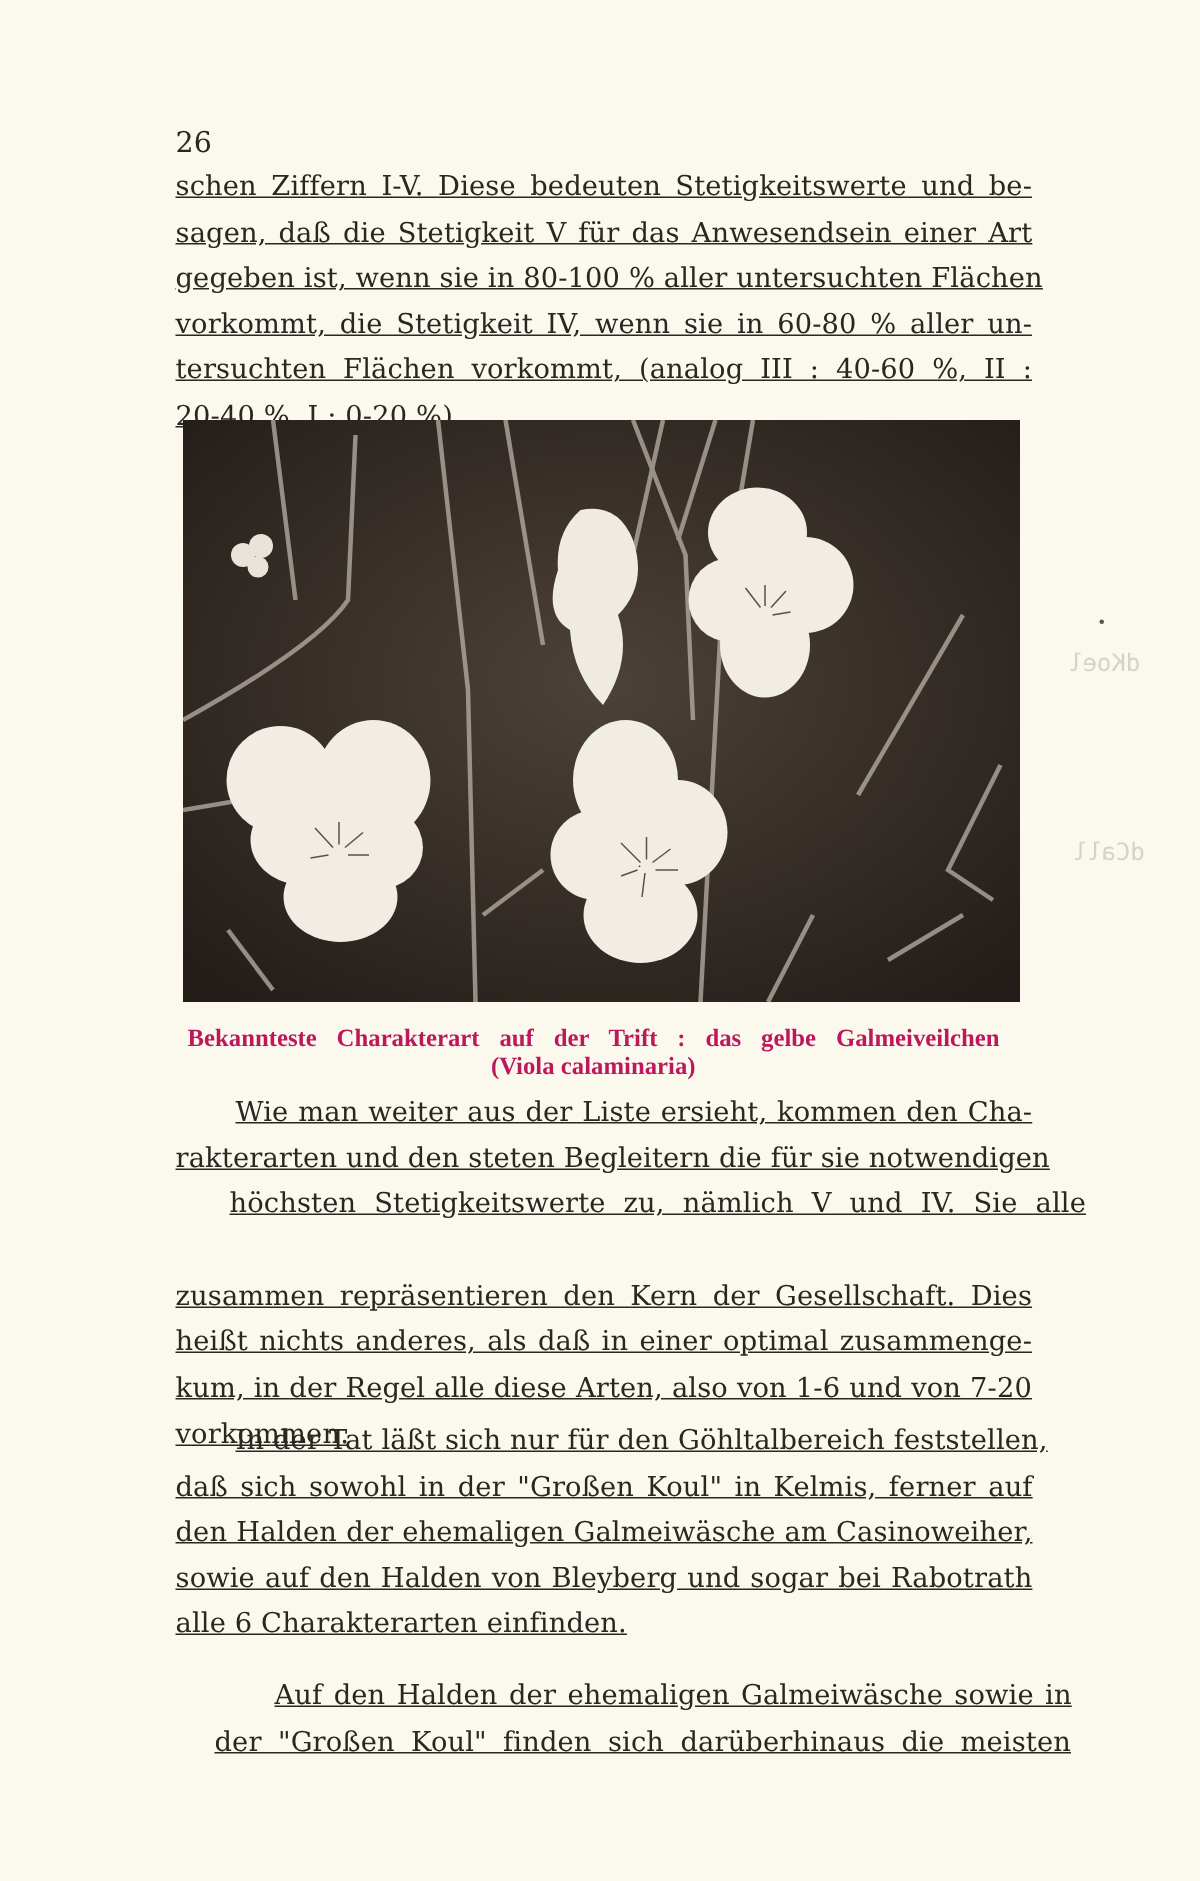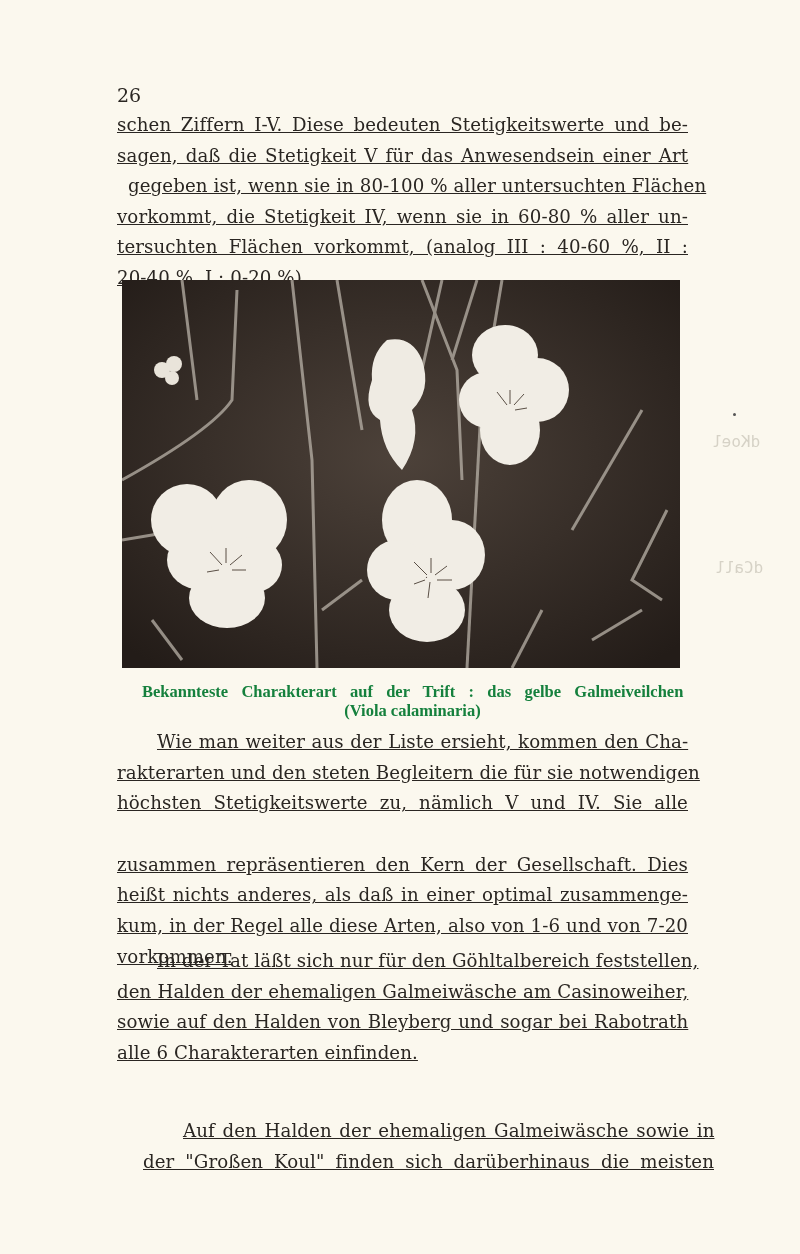--- a/index.html
+++ b/index.html
@@ -21,43 +21,43 @@
     letter-spacing: 0.1px;
   }
   .para .line { display: block; text-align: justify; text-align-last: justify; white-space: nowrap; text-decoration: underline; }
   .para .line.last { text-align-last: left; }
   .figure {
     position: absolute; left: 122px; top: 280px; width: 558px; height: 388px;
     background: #3a302a;
     overflow: hidden;
   }
   .caption {
-    position: absolute; left: 127px; width: 571px; top: 682px;
+    position: absolute; left: 110px; width: 571px; top: 682px;
     font-family: "Liberation Serif", "DejaVu Serif", serif;
     font-weight: bold; font-size: 16.5px; line-height: 19px;
-    text-align: center; color: #15803d;
+    text-align: center; color: #be185d;
   }
   .caption .cap-line1 { display: block; text-align: justify; text-align-last: justify; padding: 0 15px; }
   .caption .cap-line2 { display: block; }
   .ghost {
     position: absolute; font-family: "DejaVu Sans Mono", monospace;
     color: #d6d2c6; font-size: 16px;
   }
 </style>
 </head>
 <body>
 
 <div>
 
   <div class="page-number">26</div>
 
   <div class="para" style="top:110px;">
     <span class="line" style="white-space: nowrap; display: block; text-align: left; word-spacing: 3.71429px;">schen Ziffern I-V. Diese bedeuten Stetigkeitswerte und be-</span>
     <span class="line" style="white-space: nowrap; display: block; text-align: left; word-spacing: 2.11111px;">sagen, daß die Stetigkeit V für das Anwesendsein einer Art</span>
-    <span class="line" style="white-space: nowrap; display: block; text-align: right; margin-left: 11px;">gegeben ist, wenn sie in 80-100 % aller untersuchten Flächen</span>
+    <span class="line" style="white-space: nowrap; display: block; text-align: right;">gegeben ist, wenn sie in 80-100 % aller untersuchten Flächen</span>
     <span class="line" style="white-space: nowrap; display: block; text-align: left; word-spacing: 3.2px;">vorkommt, die Stetigkeit IV, wenn sie in 60-80 % aller un-</span>
     <span class="line" style="white-space: nowrap; display: block; text-align: left; word-spacing: 5.33333px;">tersuchten Flächen vorkommt, (analog III : 40-60 %, II :</span>
     <span class="line last">20-40 %, I : 0-20 %).</span>
   </div>
 
   <div class="figure">
     <svg width="558" height="388" viewBox="0 0 558 388">
       <defs>
         <radialGradient id="bg" cx="50%" cy="45%" r="70%">
           <stop offset="0" stop-color="#4d423a"></stop>
@@ -139,29 +139,30 @@
   </div>
 
   <div class="caption">
     <span class="cap-line1" style="white-space: nowrap; display: block; text-align: left; word-spacing: 9.125px;">Bekannteste Charakterart auf der Trift : das gelbe Galmeiveilchen</span>
     <span class="cap-line2">(Viola calaminaria)</span>
   </div>
 
   <div class="para" style="top:727px; text-indent:0;">
     <span class="line" style="padding-left: 40px; white-space: nowrap; display: block; text-align: center; word-spacing: 0.666667px;">Wie man weiter aus der Liste ersieht, kommen den Cha-</span>
     <span class="line" style="white-space: nowrap; display: block; text-align: left;">rakterarten und den steten Begleitern die für sie notwendigen</span>
-    <span class="line" style="white-space: nowrap; display: block; text-align: left; word-spacing: 6.125px;">höchsten Stetigkeitswerte zu, nämlich V und IV. Sie alle</span>
+    <span class="line" style="white-space: nowrap; display: block; text-align: left; word-spacing: 6.125px; margin-left: 36px;">höchsten Stetigkeitswerte zu, nämlich V und IV. Sie alle</span>
     <span class="line" style="white-space: nowrap; display: block; text-align: left; word-spacing: 4.33333px; margin-top: 31px;">zusammen repräsentieren den Kern der Gesellschaft. Dies</span>
     <span class="line" style="white-space: nowrap; display: block; text-align: left; word-spacing: 1.625px;">heißt nichts anderes, als daß in einer optimal zusammenge-</span>
     <span class="line" style="white-space: nowrap; display: block; text-align: left; word-spacing: 0.0833333px;">kum, in der Regel alle diese Arten, also von 1-6 und von 7-20</span>
     <span class="line last">vorkommen.</span>
   </div>
 
   <div class="para" style="top:946px;">
     <span class="line" style="padding-left: 40px; white-space: nowrap; display: block; text-align: right;">In der Tat läßt sich nur für den Göhltalbereich feststellen,</span>
+    <span class="line" style="white-space: nowrap; display: block; text-align: left; word-spacing: 2.4px;">daß sich sowohl in der "Großen Koul" in Kelmis, ferner auf</span>
     <span class="line" style="white-space: nowrap; display: block; text-align: left; word-spacing: 0.166667px;">den Halden der ehemaligen Galmeiwäsche am Casinoweiher,</span>
     <span class="line" style="white-space: nowrap; display: block; text-align: left; word-spacing: 0.777778px;">sowie auf den Halden von Bleyberg und sogar bei Rabotrath</span>
     <span class="line last">alle 6 Charakterarten einfinden.</span>
   </div>
 
   <div class="para" style="top:1116px;margin-left:26px;">
     <span class="line" style="padding-left: 40px; white-space: nowrap; display: block; text-align: left; word-spacing: 1.71429px;">Auf den Halden der ehemaligen Galmeiwäsche sowie in</span>
     <span class="line" style="white-space: nowrap; display: block; text-align: left; word-spacing: 5px;">der "Großen Koul" finden sich darüberhinaus die meisten</span>
   </div>
 

